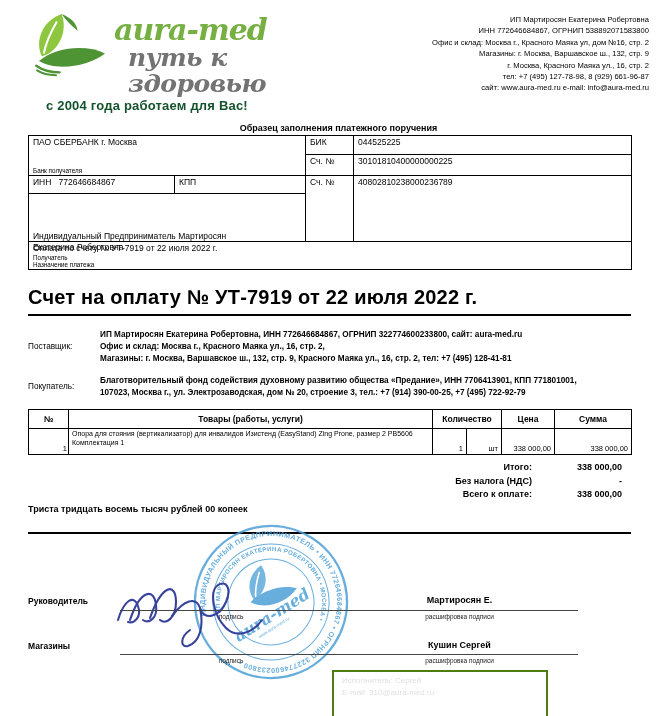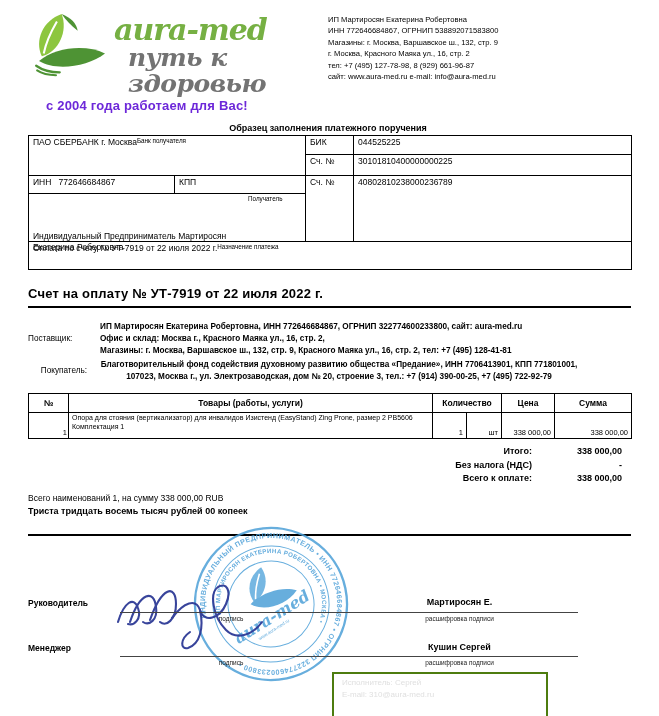--- a/index.html
+++ b/index.html
@@ -1,47 +1,47 @@
 <!DOCTYPE html>
 <html><head>
 <meta charset="utf-8">
 <style>
   * { margin:0; padding:0; box-sizing:border-box; }
   html,body { background:#fff; }
   body { width:659px; height:716px; font-family:"Liberation Sans", sans-serif; color:#000; position:relative; overflow:hidden; }
-  .page { position:absolute; inset:0; padding:12px 31px 0 28px; }
+  .page { position:absolute; inset:0; padding:12px 10px 0 28px; }
 
   
   .hdr { display:flex; justify-content:space-between; align-items:flex-start; }
   .logo-block { width:300px; padding-left:4px; }
   .logo-top { display:flex; align-items:flex-start; }
   .logo-texts { margin-left:2px; margin-top:4px; }
   .brand { font-family:"DejaVu Serif", serif; font-style:italic; font-weight:bold; font-size:30px; color:#76b043; line-height:0.95; letter-spacing:-1px;}
   .tagline { font-family:"DejaVu Serif", serif; font-style:italic; font-weight:bold; font-size:25px; color:#737373; line-height:1.05; margin-left:14px; letter-spacing:-0.5px;}
-  .since { font-weight:bold; font-size:13px; color:#6d28d9; margin-top:1px; margin-left:14px; letter-spacing:0.2px;}
-  .co-block { width:300px; font-size:7.6px; line-height:1.5; padding-top:2px; }
+  .since { font-weight:bold; font-size:13px; color:#14532d; margin-top:1px; margin-left:14px; letter-spacing:0.2px;}
+  .co-block { width:300px; text-align:right; font-size:7.6px; line-height:1.5; padding-top:2px; }
 
   
   .sample-title { text-align:center; font-weight:bold; font-size:9px; margin-top:10px; }
   table.pay { border-collapse:collapse; width:603px; margin-top:2px; table-layout:fixed; }
   table.pay td { border:1px solid #000; font-size:8.5px; padding:1px 4px; vertical-align:top; }
   table.pay td.colcell { padding:1px 4px 0 4px; }
-  .cellflex { display:flex; flex-direction:row; height:100%; }
+  .cellflex { display:flex; flex-direction:column; justify-content:space-between; height:100%; }
   .small-cap { font-size:6.3px; line-height:1.1; padding-top:1px; }
 
   
-  .inv-title { font-size:13px; font-weight:bold; margin-top:16px; letter-spacing:0.2px; }
+  .inv-title { font-size:20px; font-weight:bold; margin-top:16px; letter-spacing:0.2px; }
   .rule { border-top:2px solid #000; margin-top:5px; width:603px; }
   .rule2 { border-top:2px solid #000; margin-top:18px; width:603px; }
 
   
   .party { display:flex; margin-top:13px; font-size:8.2px; }
   .party .plabel { width:72px; flex:none; align-self:center; }
   .party .ptext { font-weight:bold; line-height:1.45; }
-  .party.buyer { margin-top:2px;text-align:center; }
+  .party.buyer { margin-top:10px; }
   .party.buyer .ptext { width:478px; }
 
   
   table.items { border-collapse:collapse; width:603px; margin-top:11px; table-layout:fixed; }
   table.items td { border:1px solid #000; font-size:8.5px; padding:1px 3px; }
   table.items tr.head td { font-weight:bold; text-align:center; height:19px; vertical-align:middle; }
   table.items td.namecell { font-size:7px; line-height:1.25; vertical-align:top; }
   table.items td.numcell { text-align:right; vertical-align:bottom; font-size:7.5px; padding-right:1px;}
   table.items td.r { text-align:right; vertical-align:bottom; font-size:7.5px; }
 
@@ -87,20 +87,21 @@
         <div class="logo-texts">
           <div class="brand">aura-med</div>
           <div class="tagline">путь к здоровью</div>
         </div>
       </div>
       <div class="since">с 2004 года работаем для Вас!</div>
     </div>
     <div class="co-block">
       <div>ИП Мартиросян Екатерина Робертовна</div>
       <div>ИНН 772646684867, ОГРНИП 538892071583800</div>
+      <div>Офис и склад: Москва г., Красного Маяка ул, дом №16, стр. 2</div>
       <div>Магазины: г. Москва,  Варшавское  ш., 132,  стр. 9</div>
       <div>г. Москва, Красного Маяка ул., 16, стр.  2</div>
       <div>тел: +7 (495) 127-78-98, 8 (929) 661-96-87</div>
       <div>сайт: www.aura-med.ru    e-mail: info@aura-med.ru</div>
     </div>
   </div>
 
   <div class="sample-title">Образец заполнения платежного поручения</div>
 
   <table class="pay">
@@ -205,21 +206,20 @@
     <div class="trow">
       <div class="tlabel">Без налога (НДС)</div>
       <div class="tval">-</div>
     </div>
     <div class="trow">
       <div class="tlabel">Всего к оплате:</div>
       <div class="tval">338 000,00</div>
     </div>
   </div>
 
-  <div class="sumline">Всего наименований 1, на сумму 338 000,00 RUB</div>
   <div class="words">Триста тридцать восемь тысяч рублей 00 копеек</div>
 
   <div class="rule2"></div>
 
   <div class="sig-area">
 
     <div class="stamp-wrap">
       <svg width="160" height="160" viewBox="0 0 160 160">
         <defs>
           <path id="oc" d="M80,80 m-66,0 a66,66 0 1,1 132,0 a66,66 0 1,1 -132,0"></path>
@@ -258,21 +258,21 @@
       </svg>
     </div>
 
     <div class="sig-label" style="top:62px">Руководитель</div>
     <div class="sig-line" style="left:92px; top:76px; width:222px;"></div>
     <div class="sig-cap" style="left:92px; top:79px; width:222px;">подпись</div>
     <div class="sig-name" style="left:313px; top:61px; width:237px;">Мартиросян Е.</div>
     <div class="sig-line" style="left:313px; top:76px; width:237px;"></div>
     <div class="sig-cap" style="left:313px; top:79px; width:237px;">расшифровка подписи</div>
 
-    <div class="sig-label" style="top:107px">Менеджер</div>
+    <div class="sig-label" style="top:107px">Магазины</div>
     <div class="sig-line" style="left:92px; top:120px; width:222px;"></div>
     <div class="sig-cap" style="left:92px; top:123px; width:222px;">подпись</div>
     <div class="sig-name" style="left:313px; top:106px; width:237px;">Кушин Сергей</div>
     <div class="sig-line" style="left:313px; top:120px; width:237px;"></div>
     <div class="sig-cap" style="left:313px; top:123px; width:237px;">расшифровка подписи</div>
 
     <div class="exec-box">
       <div>Исполнитель: Сергей</div>
       <div>E-mail: 310@aura-med.ru</div>
     </div>

